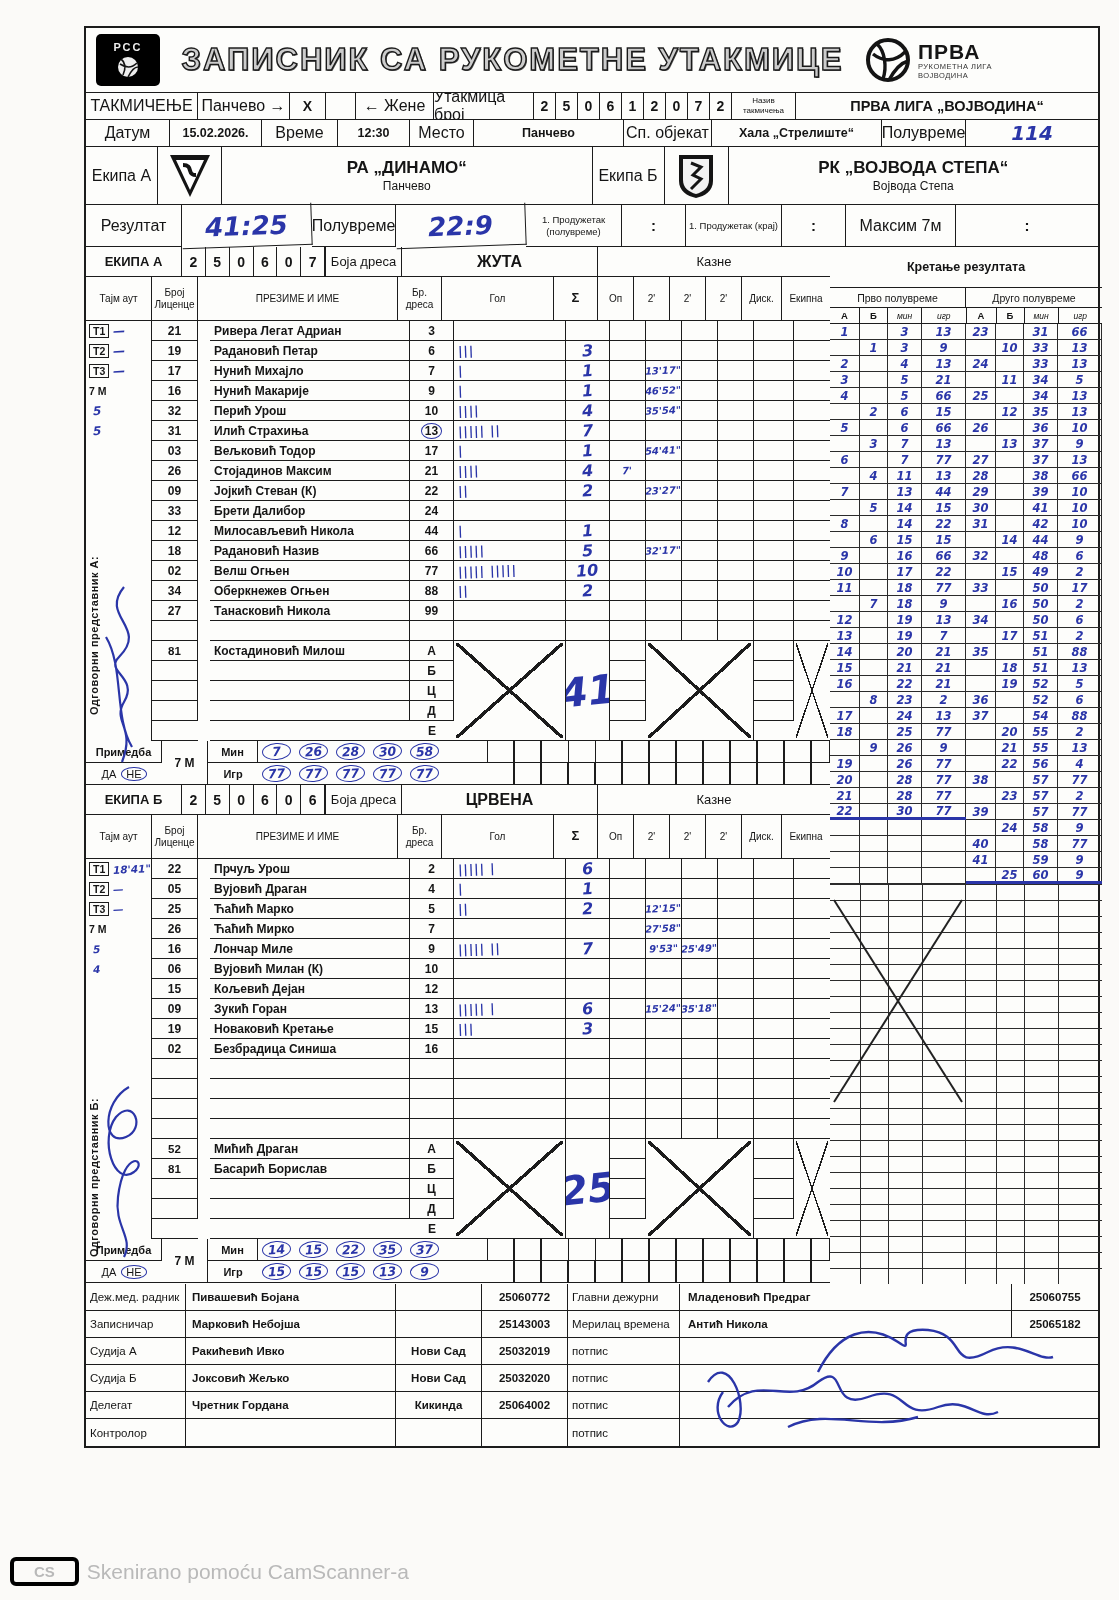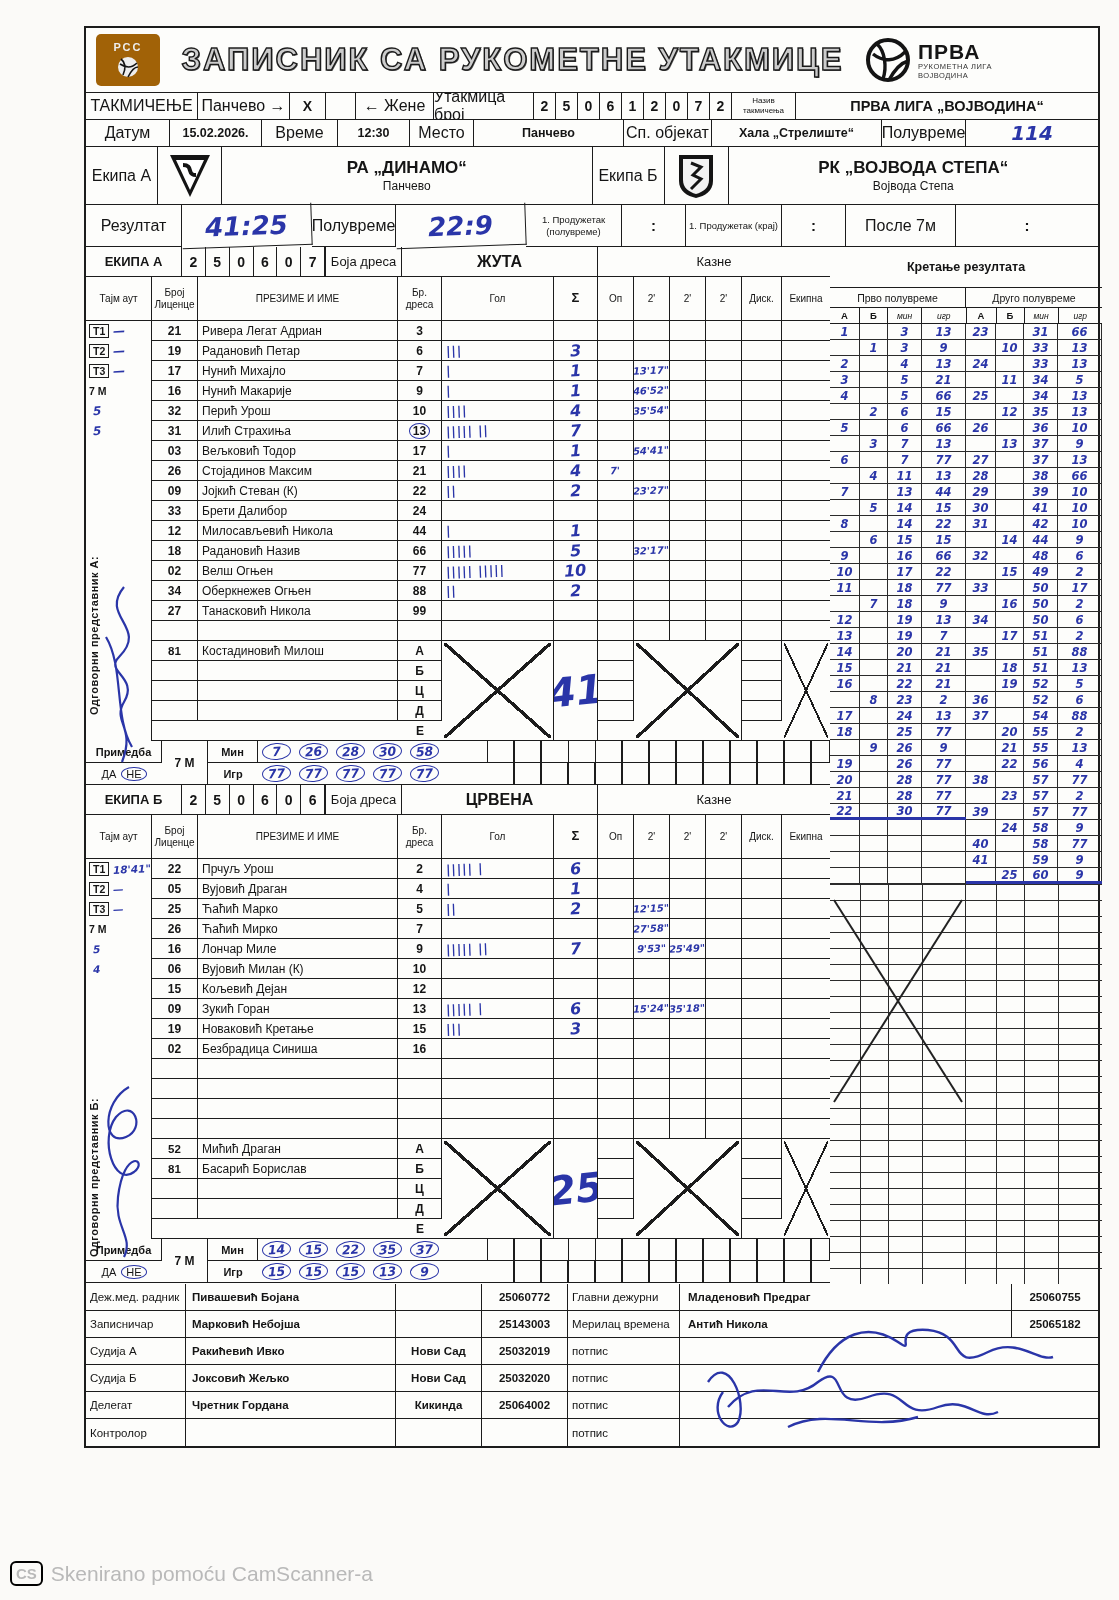--- a/index.html
+++ b/index.html
@@ -8,21 +8,21 @@
   .form{position:absolute;left:84px;top:26px;width:1016px;border:2.5px solid #1c1c1c;background:#fdfdfb;box-sizing:border-box;}
   .r{display:flex;}
   .c{border-right:1.5px solid #1c1c1c;border-bottom:1.5px solid #1c1c1c;box-sizing:border-box;display:flex;align-items:center;justify-content:center;overflow:hidden;}
   .c:last-child{border-right:none;}
   .lab{font-size:16px;}
   .b{font-weight:bold;}
   .hw{font-family:"DejaVu Sans",sans-serif;font-style:italic;color:#2a35a8;font-weight:bold;}
   .hwbig{font-size:26px;transform:rotate(-2deg);}
   
   .hdr{height:64px;display:flex;align-items:center;border-bottom:1.5px solid #1c1c1c;}
-  .rss{width:64px;height:52px;margin-left:10px;background:#a16207;border-radius:5px;color:#eee;display:flex;flex-direction:column;align-items:center;justify-content:center;gap:2px;}
+  .rss{width:64px;height:52px;margin-left:10px;background:#000000;border-radius:5px;color:#eee;display:flex;flex-direction:column;align-items:center;justify-content:center;gap:2px;}
   .rss .t{font-size:11px;font-weight:bold;letter-spacing:2px;}
   .title{flex:1;text-align:center;font-weight:bold;font-size:31px;letter-spacing:2px;color:#cccccc;-webkit-text-stroke:1.4px #1a1a1a;text-shadow:1px 1px 0 #555;}
   .plogo{width:225px;display:flex;align-items:center;gap:7px;padding-right:8px;}
   .plogo .big{font-size:21px;font-weight:bold;letter-spacing:1px;line-height:1;}
   .plogo .small{font-size:7.5px;color:#333;letter-spacing:.5px;line-height:1.2;}
   
   .row27{height:27px;}
   .dbox{width:22px;height:100%;border-right:1.5px solid #1c1c1c;display:flex;align-items:center;justify-content:center;font-weight:bold;font-size:14px;box-sizing:border-box;}
   .dbox:last-child{border-right:1.5px solid #1c1c1c;}
   
@@ -44,21 +44,21 @@
   
   .w-ta{width:66px;}.w-lic{width:46px;}.w-name{width:200px;}.w-dress{width:44px;}
   .w-goal{width:112px;}.w-sum{width:44px;}.w-op{width:36px;}.w-2{width:36px;}
   .w-disk{width:40px;}.w-ekip{width:48px;flex:1;}
   .prow{height:20px;}
   .prow .c{font-size:12px;}
   .cell-ta{border-bottom:none !important;justify-content:flex-start;padding-left:3px;gap:4px;}
   .tabox{border:1.4px solid #1c1c1c;padding:0 3px;font-size:10px;font-weight:bold;}
   .talab{font-size:10.5px;font-weight:bold;}
   .taval{font-size:12px;transform:rotate(-3deg);}
-  .cell-name{justify-content:flex-start;padding-left:4px;font-weight:normal;font-size:12.5px;white-space:nowrap;}
+  .cell-name{justify-content:flex-start;padding-left:4px;font-weight:bold;font-size:12.5px;white-space:nowrap;margin-left:12px;}
   .cell-lic{font-size:11.5px;font-weight:bold;}
   .cell-dress{font-weight:bold;font-size:12.5px;}
   .jcirc{border:1.8px solid #2a35a8;border-radius:50%;padding:0 3px;}
   .cell-goal{justify-content:flex-start;padding-left:4px;}
   .tally{font-size:12px;letter-spacing:1px;transform:rotate(-2deg);}
   .cell-sum .v{font-size:16px;transform:rotate(-4deg);}
   .ptime{font-size:10px;white-space:nowrap;transform:rotate(-2deg);}
   
   .offblk{display:flex;height:100px;}
   .colstack{display:flex;flex-direction:column;}
@@ -100,21 +100,21 @@
   .btrow{height:27px;}
   .bt-role{width:100px;justify-content:flex-start;padding-left:4px;}
   .bt-name{width:210px;justify-content:flex-start;padding-left:6px;font-weight:bold;font-size:12px;}
   .bt-city{width:86px;font-weight:bold;font-size:12px;}
   .bt-lic{width:86px;font-weight:bold;font-size:12.5px;}
   .bt-r2{width:112px;justify-content:flex-start;padding-left:4px;}
   .bt-n2{flex:1;justify-content:flex-start;padding-left:8px;font-weight:bold;font-size:12px;}
   .bt-lic2{width:86px;font-weight:bold;font-size:12.5px;}
   
   .wm{position:absolute;left:10px;bottom:14px;display:flex;align-items:center;gap:8px;color:#b9b9b9;}
-  .wm .ic{border:2px solid #000000;border-radius:6px;font-weight:bold;font-size:15px;padding:2px 4px;}
+  .wm .ic{border:4px solid #000000;border-radius:6px;font-weight:bold;font-size:15px;padding:2px 20px;}
   .wm .tx{font-size:21px;}
 </style>
 </head>
 <body>
 
 <div class="page">
 <div class="form">
 
   <div class="hdr">
     <div class="rss">
@@ -202,21 +202,21 @@
 
   <div class="r" style="height:42px">
     <div class="c lab" style="width:96px">Резултат</div>
     <div class="c hw hwbig" style="width:130px">41:25</div>
     <div class="c lab" style="width:84px">Полувреме</div>
     <div class="c hw hwbig" style="width:130px">22:9</div>
     <div class="c" style="width:96px;font-size:9.5px;text-align:center;line-height:1.2">1. Продужетак (полувреме)</div>
     <div class="c b" style="width:64px;font-size:15px">:</div>
     <div class="c" style="width:96px;font-size:9.5px;text-align:center;line-height:1.2">1. Продужетак (крај)</div>
     <div class="c b" style="width:64px;font-size:15px">:</div>
-    <div class="c lab" style="width:110px">После 7м</div>
+    <div class="c lab" style="width:110px">Максим 7м</div>
     <div class="c b" style="flex:1;font-size:15px">:</div>
   </div>
 
   <div class="main">
 
     <div class="mleft">
 
       <div class="r band">
         <div class="c bandtitle" style="width:96px">ЕКИПА А</div>
         <div class="c" style="width:144px;padding:0;">

